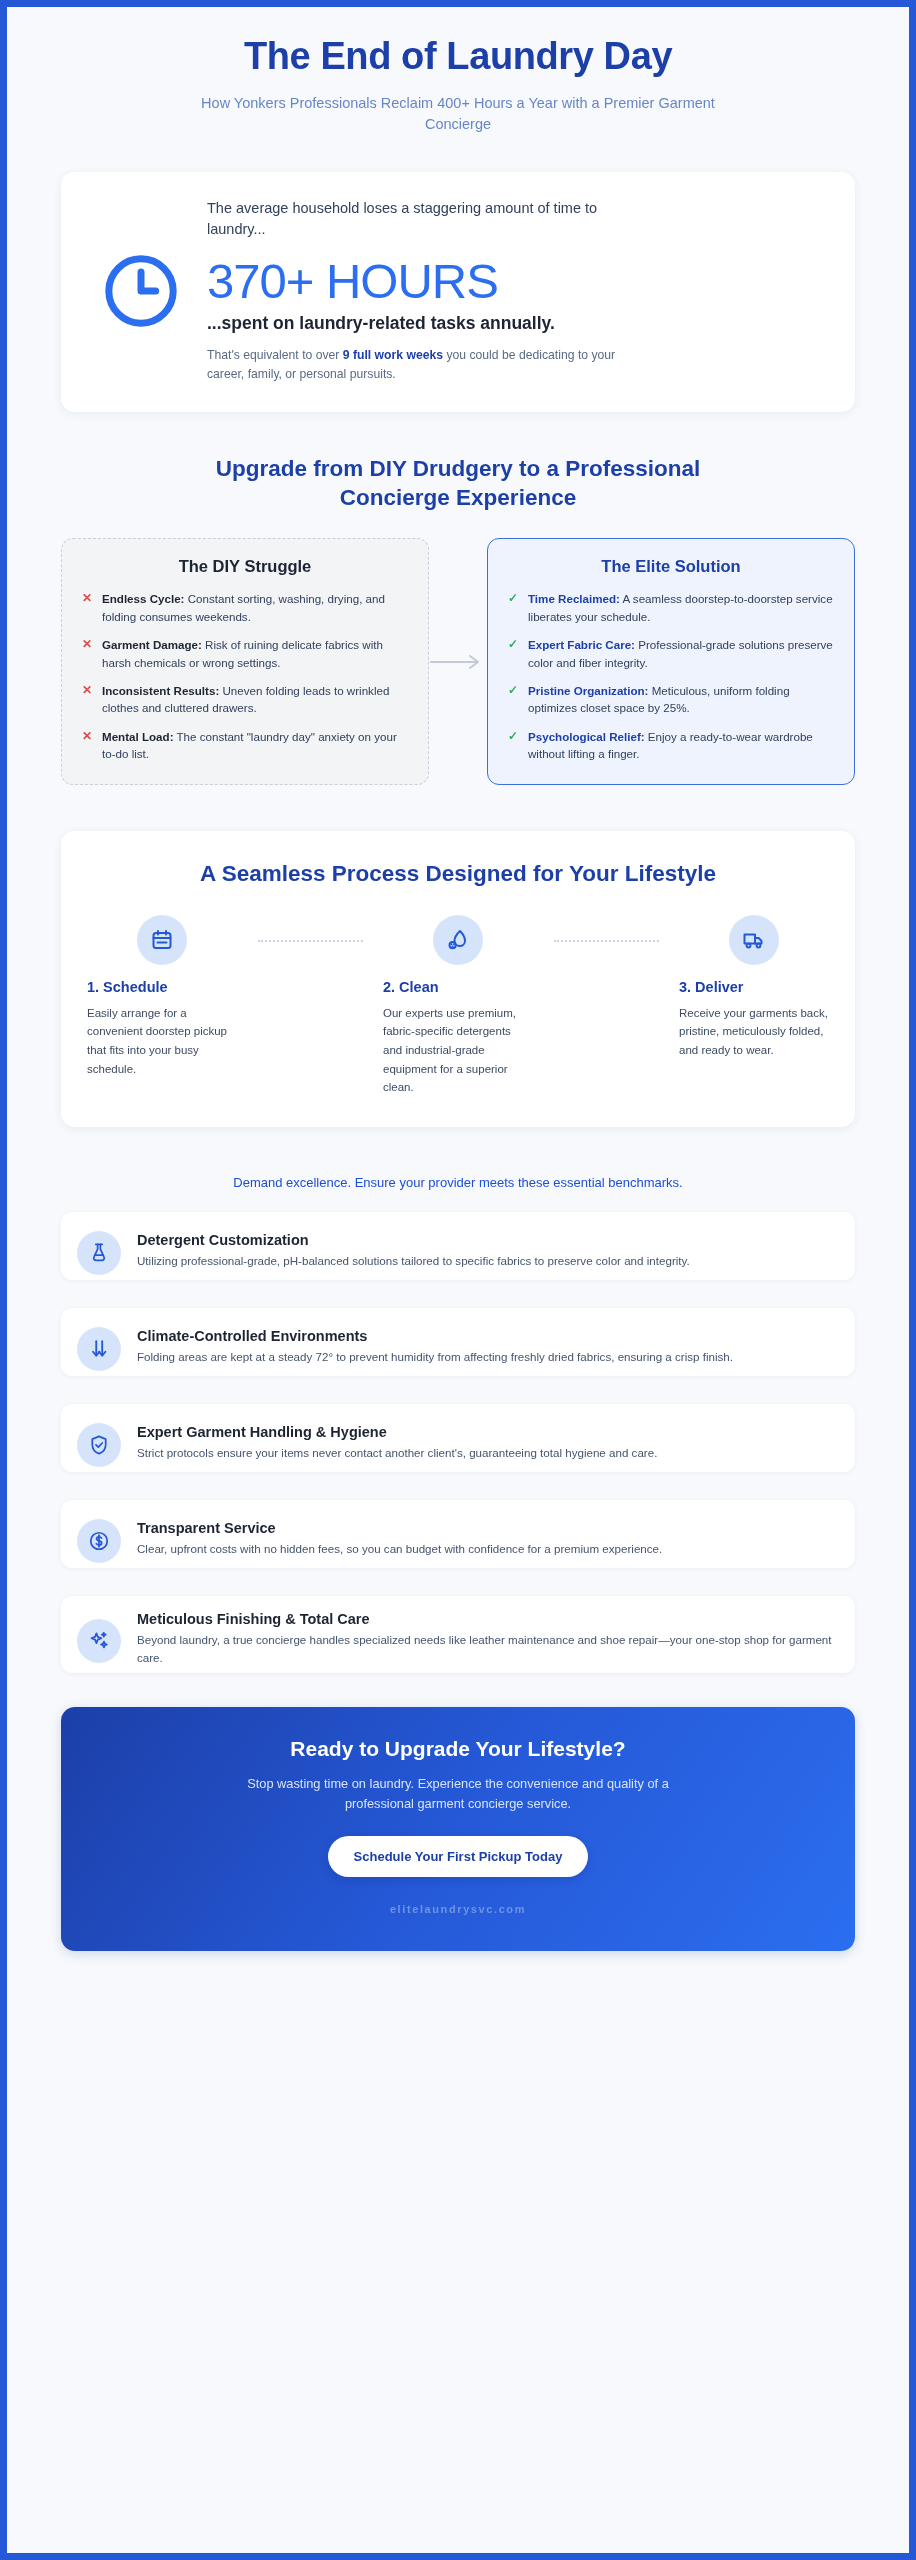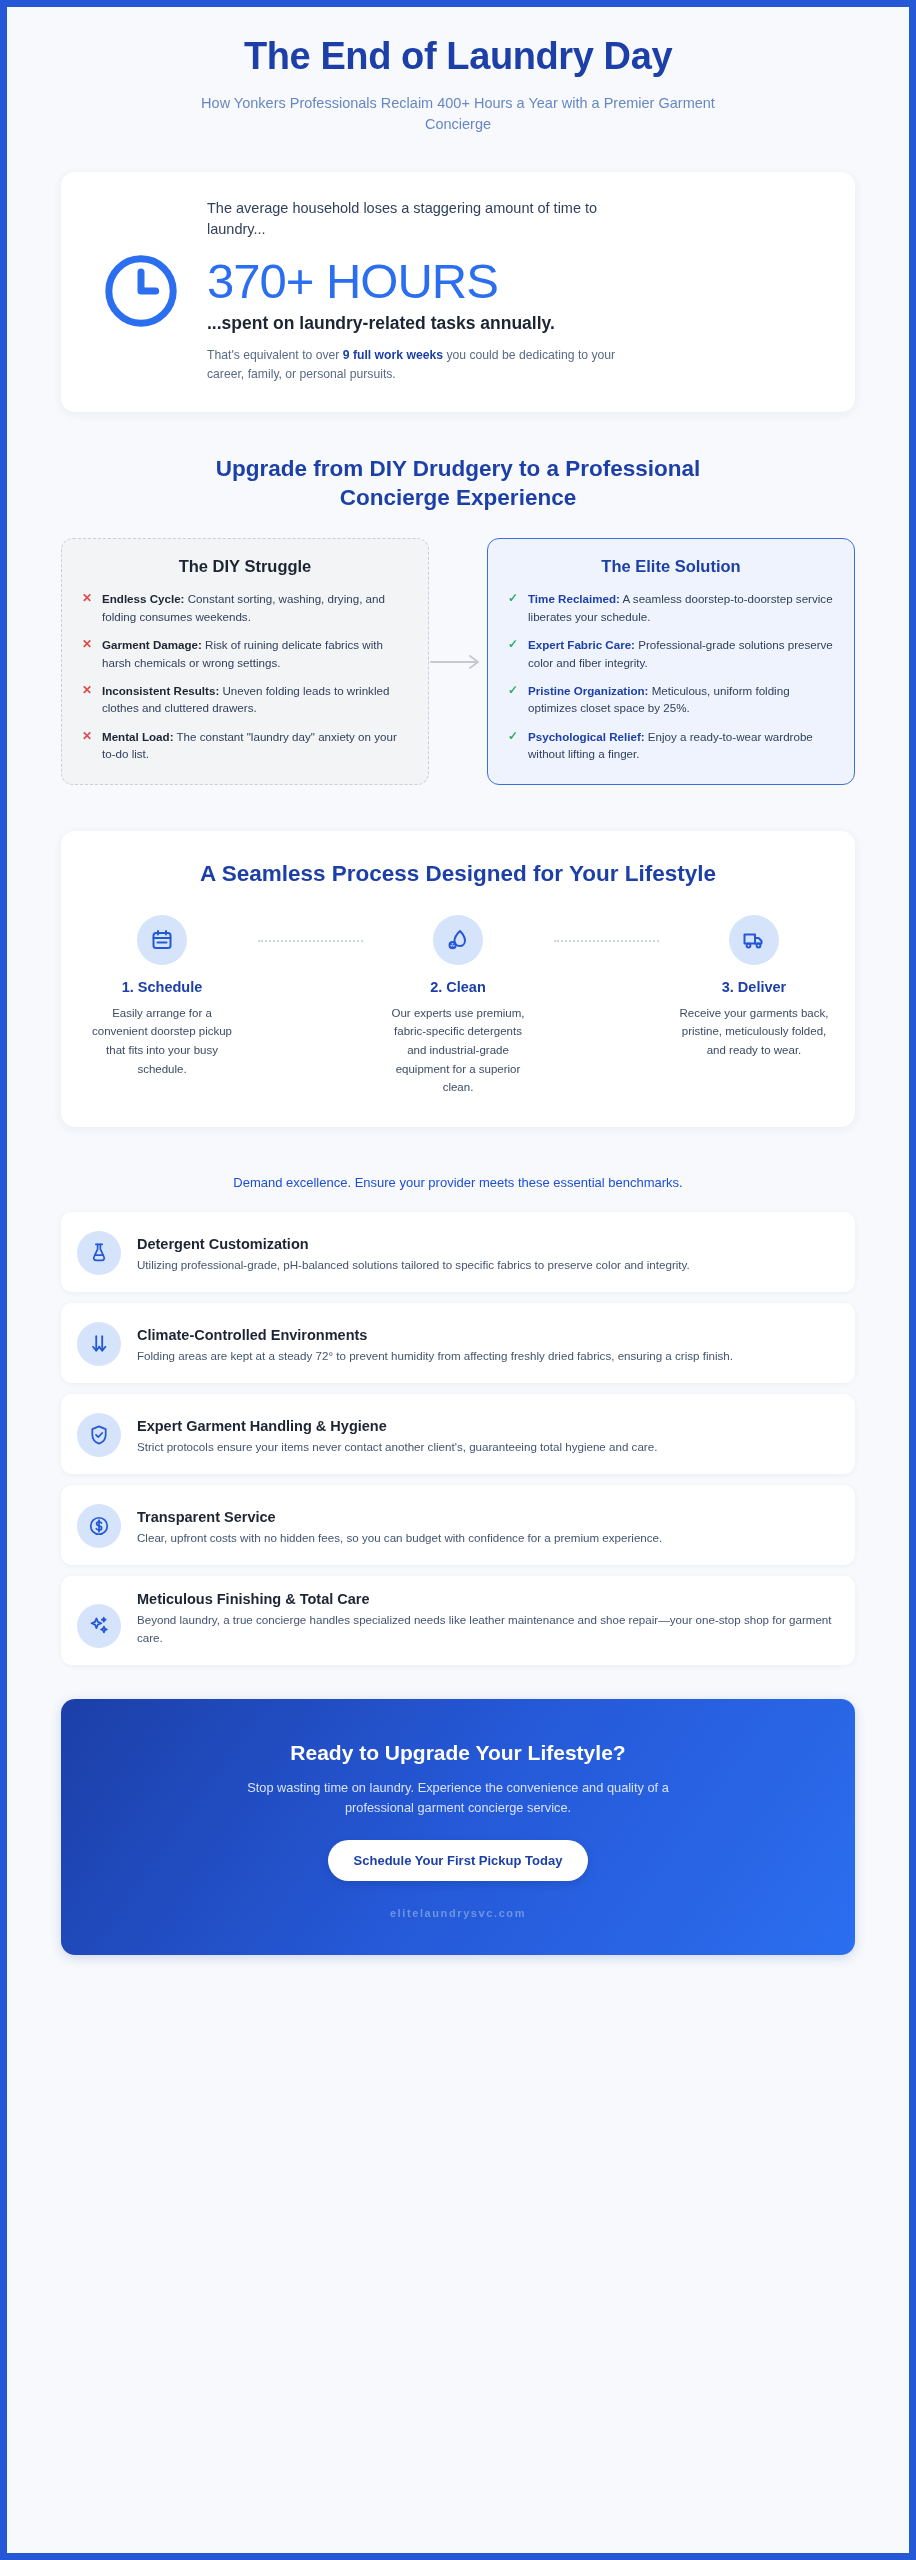--- a/index.html
+++ b/index.html
@@ -150,21 +150,21 @@
     border-radius: 14px;
     box-shadow: 0 2px 10px rgba(30,50,100,0.07);
     padding: 28px 26px 30px 26px;
   }
   .steps {
     margin-top: 26px;
     display: flex;
     align-items: flex-start;
     justify-content: space-between;
   }
-  .step { flex: 0 0 150px; text-align: center; }
+  .step { flex: 0 0 150px; text-align: left; }
   .step-icon {
     width: 50px; height: 50px;
     border-radius: 50%;
     background: #d6e4fb;
     margin: 0 auto 14px auto;
     display: flex; align-items: center; justify-content: center;
   }
   .step-title {
     font-size: 14.5px; font-weight: 700; color: #1c3fa8; margin-bottom: 9px;
   }
@@ -177,25 +177,25 @@
     max-width: 105px;
   }
 
   
   .standards-wrap { margin-top: 48px; }
   .std-list { margin-top: 22px; }
   .std-card {
     background: #ffffff;
     border-radius: 11px;
     box-shadow: 0 1px 5px rgba(30,50,100,0.06);
-    padding: 15px 20px 17px 16px;
+    padding: 15px 20px 5px 16px;
     display: flex;
     gap: 16px;
-    align-items: flex-end;
-    margin-bottom: 11px;
+    align-items: center;
+    margin-bottom: 28px;
   }
   .std-icon {
     flex: 0 0 44px;
     width: 44px; height: 44px;
     border-radius: 50%;
     background: #d6e4fb;
     display: flex; align-items: center; justify-content: center;
     margin-top: 4px;
   }
   .std-body { flex: 1 1 auto; }
@@ -204,21 +204,21 @@
 
   
   .cta {
     margin-top: 34px;
     border-radius: 14px;
     background: linear-gradient(125deg, #1c3fa8 0%, #2558d6 48%, #2b6ef0 100%);
     text-align: center;
     padding: 30px 40px 36px 40px;
     box-shadow: 0 3px 12px rgba(30,60,150,0.18);
   }
-  .cta-title { font-size: 21px; font-weight: 700; color: #ffffff; margin-top: 12px; }
+  .cta-title { font-size: 21px; font-weight: 700; color: #ffffff; }
   .cta-sub {
     margin: 13px auto 0 auto;
     max-width: 450px;
     font-size: 12.8px;
     color: #d7e3fb;
     line-height: 1.55;
   }
   .cta-btn {
     margin-top: 22px;
     display: inline-block;

